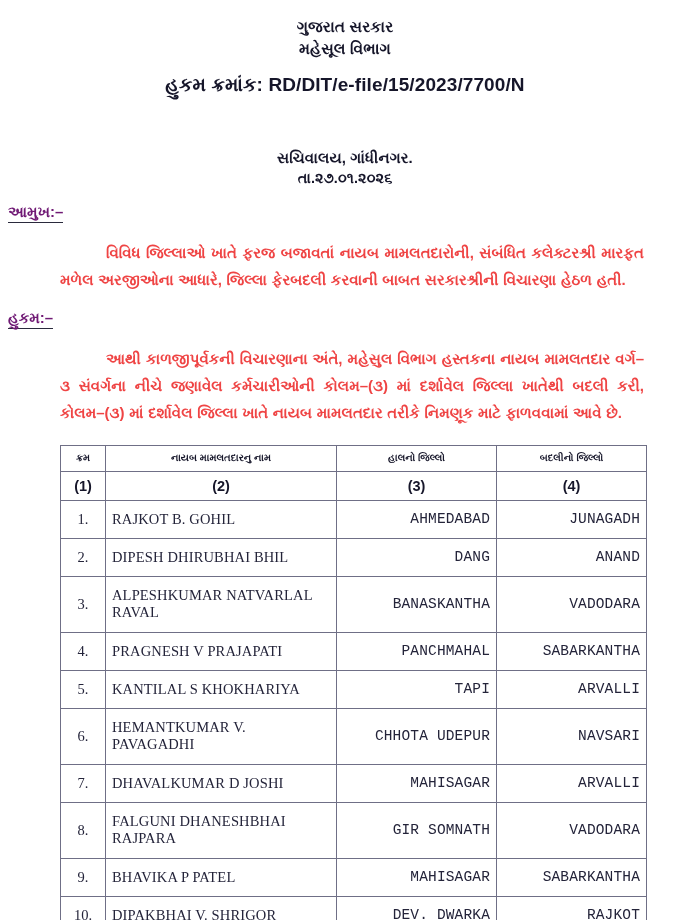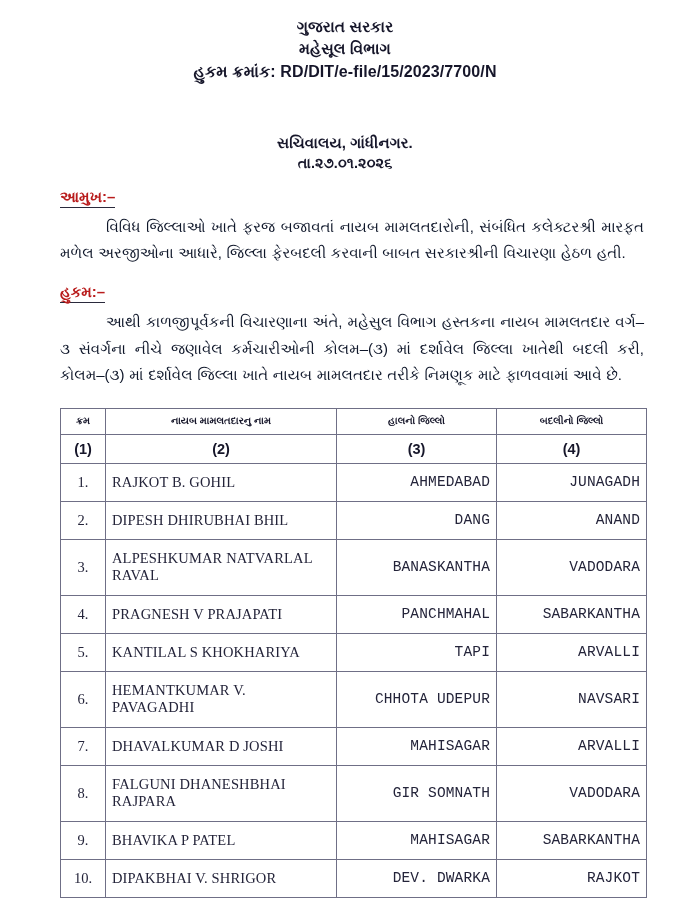--- a/index.html
+++ b/index.html
@@ -32,45 +32,45 @@
   }
   .hdr-line {
     font-family: "Liberation Sans", "DejaVu Sans", sans-serif;
     font-weight: bold;
     color: #16162a;
     line-height: 1.42;
     letter-spacing: 0.1px;
   }
   .hdr-org      { font-size: 15.5px; }
   .hdr-dept     { font-size: 15.5px; }
-  .hdr-order    { font-size: 16px; margin-top: 1px; }
+  .hdr-order    { font-size: 19px; margin-top: 12px; }
   .hdr-place    { font-size: 15px; margin-top: 48px; }
   .hdr-date     { font-size: 14.5px; }
 
   
   .section-heading {
     font-family: "Liberation Sans", "DejaVu Sans", sans-serif;
     font-weight: bold;
     font-size: 15px;
-    color: #b91c1c;
+    color: #701a75;
     display: inline-block;
     border-bottom: 1.4px solid #2a2a3c;
     padding-bottom: 1px;
-    margin-left: 52px;
   }
 
   .body-para {
     font-family: "Liberation Sans", "DejaVu Sans", sans-serif;
     font-size: 15px;
-    color: #0f172a;
+    color: #ef4444;
     line-height: 1.78;
-    margin: 6px 38px 0 52px;
+    margin: 17px 38px 0 52px;
     text-align: justify;
     text-indent: 46px;
     word-spacing: 0.5px;
+    font-weight: bold;
   }
 
   .gap-aamukh { height: 14px; }
   .gap-hukam  { height: 16px; }
 
   
   .table-wrap {
     margin: 19px 0 0 52px;
     width: 586px;
   }

